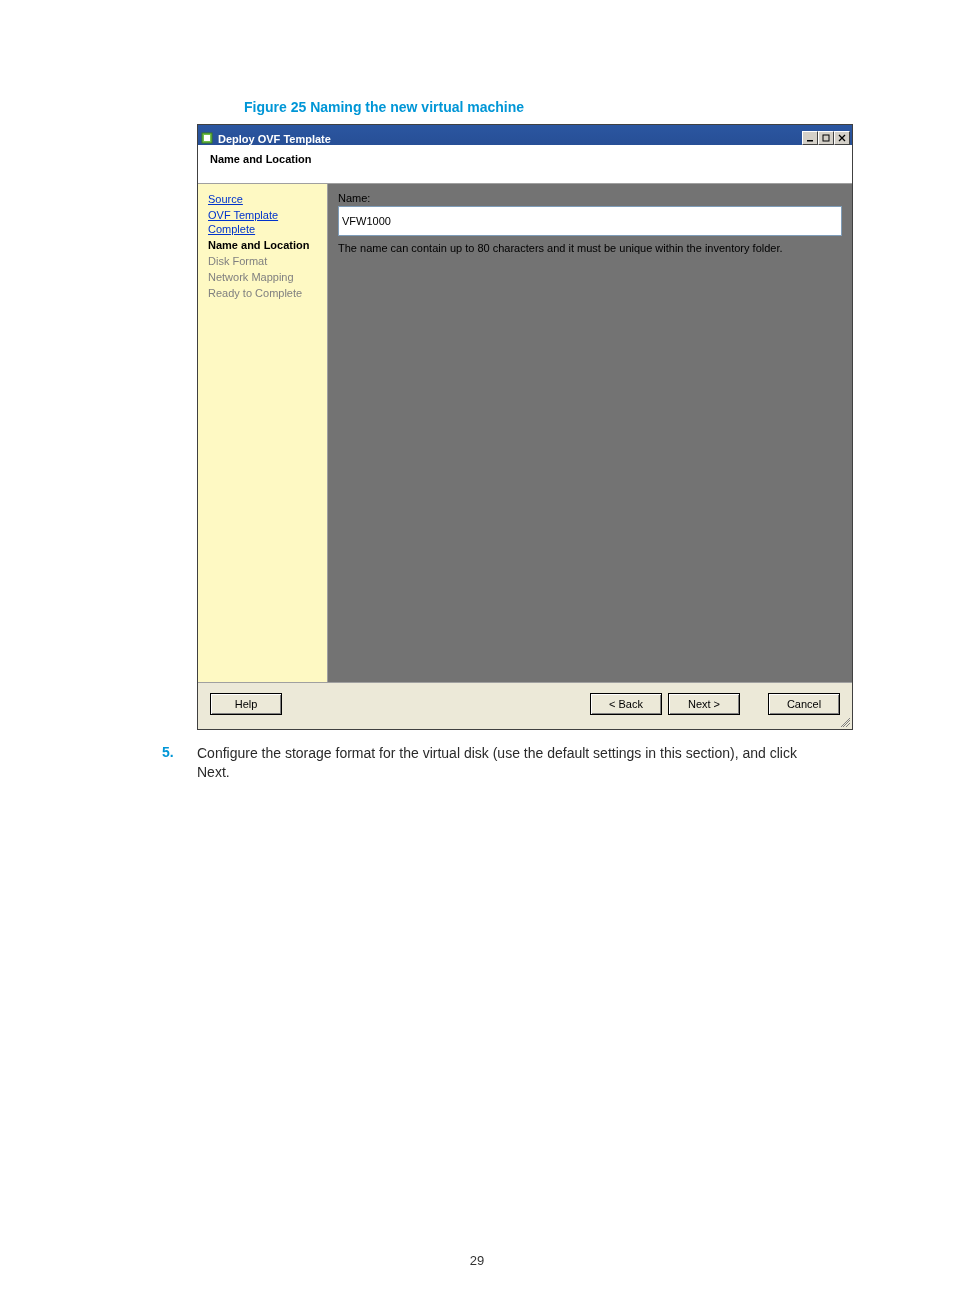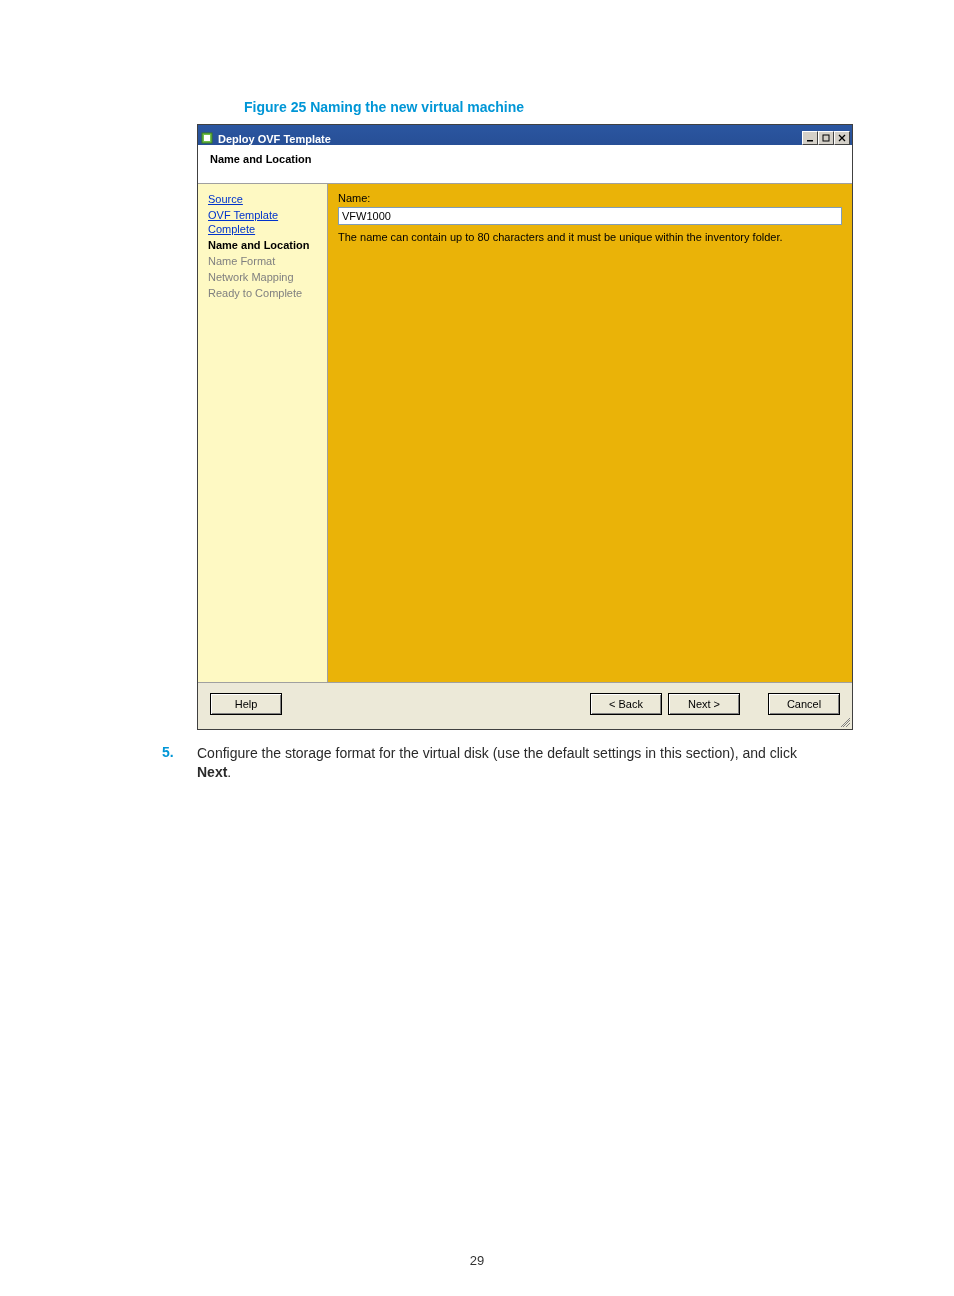--- a/index.html
+++ b/index.html
@@ -91,32 +91,32 @@
     font-family: Tahoma, sans-serif;
     font-size: 11px;
     margin-bottom: 2px;
     line-height: 14px;
   }
   .nav-link { color: #0033cc; text-decoration: underline; cursor: pointer; }
   .nav-current { color: #000; font-weight: bold; }
   .nav-future { color: #808080; }
   .content-pane {
     flex: 1;
-    background: #eab308;
+    background: #737373;
     padding: 8px 10px;
   }
   .content-pane label {
     font-family: Tahoma, sans-serif;
     font-size: 11px;
     display: block;
     margin-bottom: 2px;
   }
   .name-input {
     width: 100%;
-    height: 18px;
+    height: 30px;
     font-family: Tahoma, sans-serif;
     font-size: 11px;
     padding: 1px 3px;
     border: 1px solid #7f9db9;
     background: #fff;
   }
   .helper-text {
     font-family: Tahoma, sans-serif;
     font-size: 11px;
     color: #000;
@@ -158,21 +158,21 @@
     color: #0096d6;
     font-family: Arial, sans-serif;
   }
   .step-text {
     font-size: 14px;
     font-family: Arial, sans-serif;
     color: #2a2a2a;
     line-height: 1.35;
     width: 624px;
   }
-  .step-text b { font-weight: bold; margin-top: 42px; }
+  .step-text b { font-weight: normal; margin-top: 42px; }
   .page-number {
     position: absolute;
     bottom: 28px;
     width: 100%;
     text-align: center;
     font-size: 13px;
     color: #333;
     font-family: Arial, sans-serif;
   }
 </style>
@@ -212,21 +212,21 @@
 
   <div class="header-pane">
     <div class="step-name">Name and Location</div>
   </div>
 
   <div class="body-area">
     <div class="wizard-nav">
       <div class="nav-link">Source</div>
       <div class="nav-link">OVF Template Complete</div>
       <div class="nav-current">Name and Location</div>
-      <div class="nav-future">Name Format</div>
+      <div class="nav-future">Disk Format</div>
       <div class="nav-future">Network Mapping</div>
       <div class="nav-future">Ready to Complete</div>
     </div>
     <div class="content-pane">
       <label>Name:</label>
       <input type="text" class="name-input" value="VFW1000" style="">
       <div class="helper-text">The name can contain up to 80 characters and it must be unique within the inventory folder.</div>
     </div>
   </div>
 

